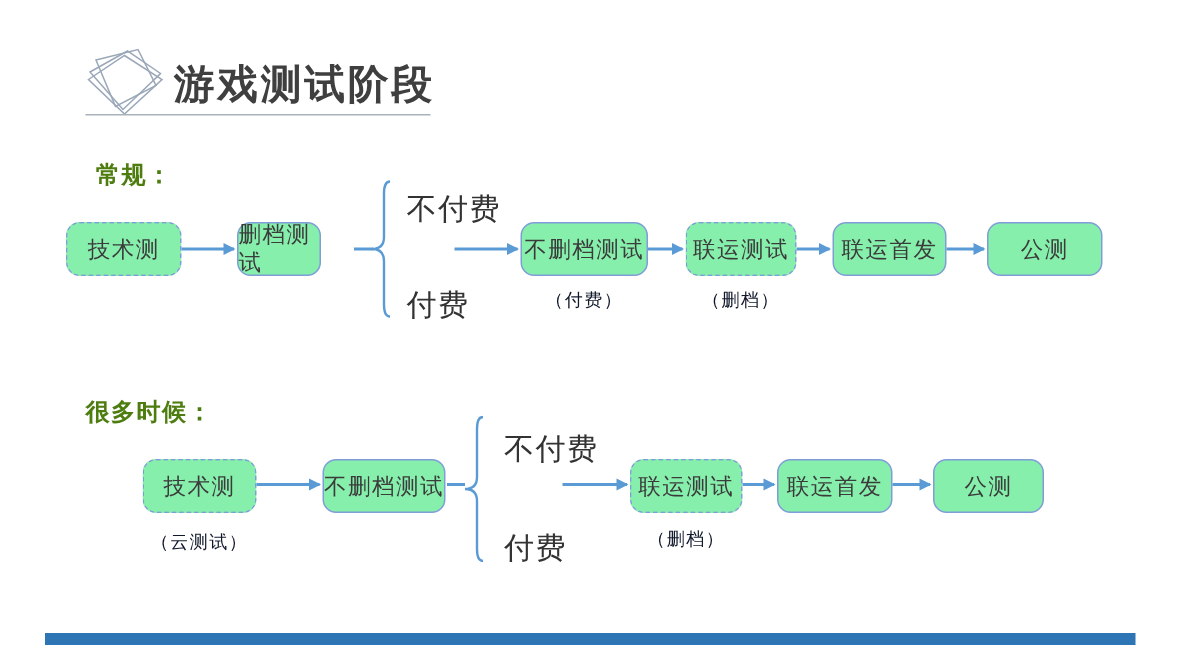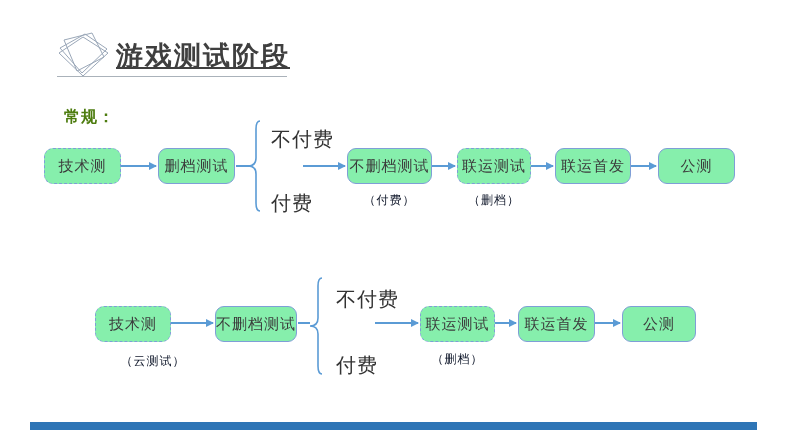--- a/index.html
+++ b/index.html
@@ -1,21 +1,21 @@
 <!DOCTYPE html>
 <html><head>
 <meta charset="utf-8">
 <style>
   html,body{margin:0;padding:0;background:#ffffff;}
   .stage{position:relative;width:786px;height:430px;background:#ffffff;overflow:hidden;
          font-family:"Liberation Sans","DejaVu Sans",sans-serif;}
 
   
   .title{position:absolute;left:116px;top:38px;font-size:27px;font-weight:bold;
-         color:#3f3f3f;letter-spacing:2px;text-decoration:underline;}
+         color:#3f3f3f;letter-spacing:2px;}
   .title-underline{position:absolute;left:57px;top:76px;width:230px;height:1px;background:#aab2ba;}
   .gem{position:absolute;left:52px;top:30px;}
 
   
   .section-label{position:absolute;font-size:16px;font-weight:bold;color:#4d7c0f;letter-spacing:1px;}
 
   
   .node{position:absolute;height:36px;border:1.5px solid #7f9ed7;border-radius:9px;
         display:flex;align-items:center;justify-content:center;
         font-size:15px;color:#3b3b3b;background:#86efac;box-sizing:border-box;letter-spacing:1px;}
@@ -48,21 +48,21 @@
     </g>
   </svg>
   <div class="title">游戏测试阶段</div>
   <div class="title-underline"></div>
 
   <div class="section-label" style="left:64px;top:107px;">常规：</div>
 
   <div class="node dashed" style="left:44px;top:148px;width:77px;">技术测</div>
   <div class="hline arrow" style="left:121px;top:165px;width:35px;"></div>
 
-  <div class="node" style="left:158px;top:148px;width:77px;">删档测试</div>
+  <div class="node" style="left:158px;top:148px;width:56px;">删档测试</div>
   <div class="hline" style="left:236px;top:165px;width:13px;"></div>
 
   <svg class="brace" style="left:247px;top:120px;" width="14" height="92" viewBox="0 0 14 92">
     <path d="M13 1 Q9 1 9 9 L9 38 Q9 46 1 46 Q9 46 9 54 L9 83 Q9 91 13 91" fill="none" stroke="#5b9bd5" stroke-width="1.6"></path>
   </svg>
   <div class="branch-label" style="left:271px;top:126px;">不付费</div>
   <div class="branch-label" style="left:271px;top:190px;">付费</div>
 
   <div class="hline arrow" style="left:303px;top:165px;width:42px;"></div>
   <div class="node" style="left:347px;top:148px;width:85px;">不删档测试</div>
@@ -71,23 +71,24 @@
   <div class="hline arrow" style="left:432px;top:165px;width:23px;"></div>
   <div class="node dashed" style="left:457px;top:148px;width:74px;">联运测试</div>
   <div class="caption" style="left:457px;top:192px;width:74px;">（删档）</div>
 
   <div class="hline arrow" style="left:531px;top:165px;width:22px;"></div>
   <div class="node" style="left:555px;top:148px;width:76px;">联运首发</div>
 
   <div class="hline arrow" style="left:631px;top:165px;width:25px;"></div>
   <div class="node" style="left:658px;top:148px;width:77px;">公测</div>
 
+  <div class="section-label" style="left:57px;top:265px;">很多时候：</div>
 
   <div class="node dashed" style="left:95px;top:306px;width:76px;">技术测</div>
-  <div class="caption" style="left:95px;top:353px;width:76px;margin-left:20px;">（云测试）</div>
+  <div class="caption" style="left:95px;top:353px;width:76px;">（云测试）</div>
 
   <div class="hline arrow" style="left:171px;top:322px;width:42px;"></div>
   <div class="node" style="left:215px;top:306px;width:82px;">不删档测试</div>
   <div class="hline" style="left:298px;top:322px;width:12px;"></div>
 
   <svg class="brace" style="left:309px;top:277px;" width="14" height="98" viewBox="0 0 14 98">
     <path d="M13 1 Q9 1 9 9 L9 41 Q9 49 1 49 Q9 49 9 57 L9 89 Q9 97 13 97" fill="none" stroke="#5b9bd5" stroke-width="1.6"></path>
   </svg>
   <div class="branch-label" style="left:336px;top:286px;">不付费</div>
   <div class="branch-label" style="left:336px;top:352px;">付费</div>

